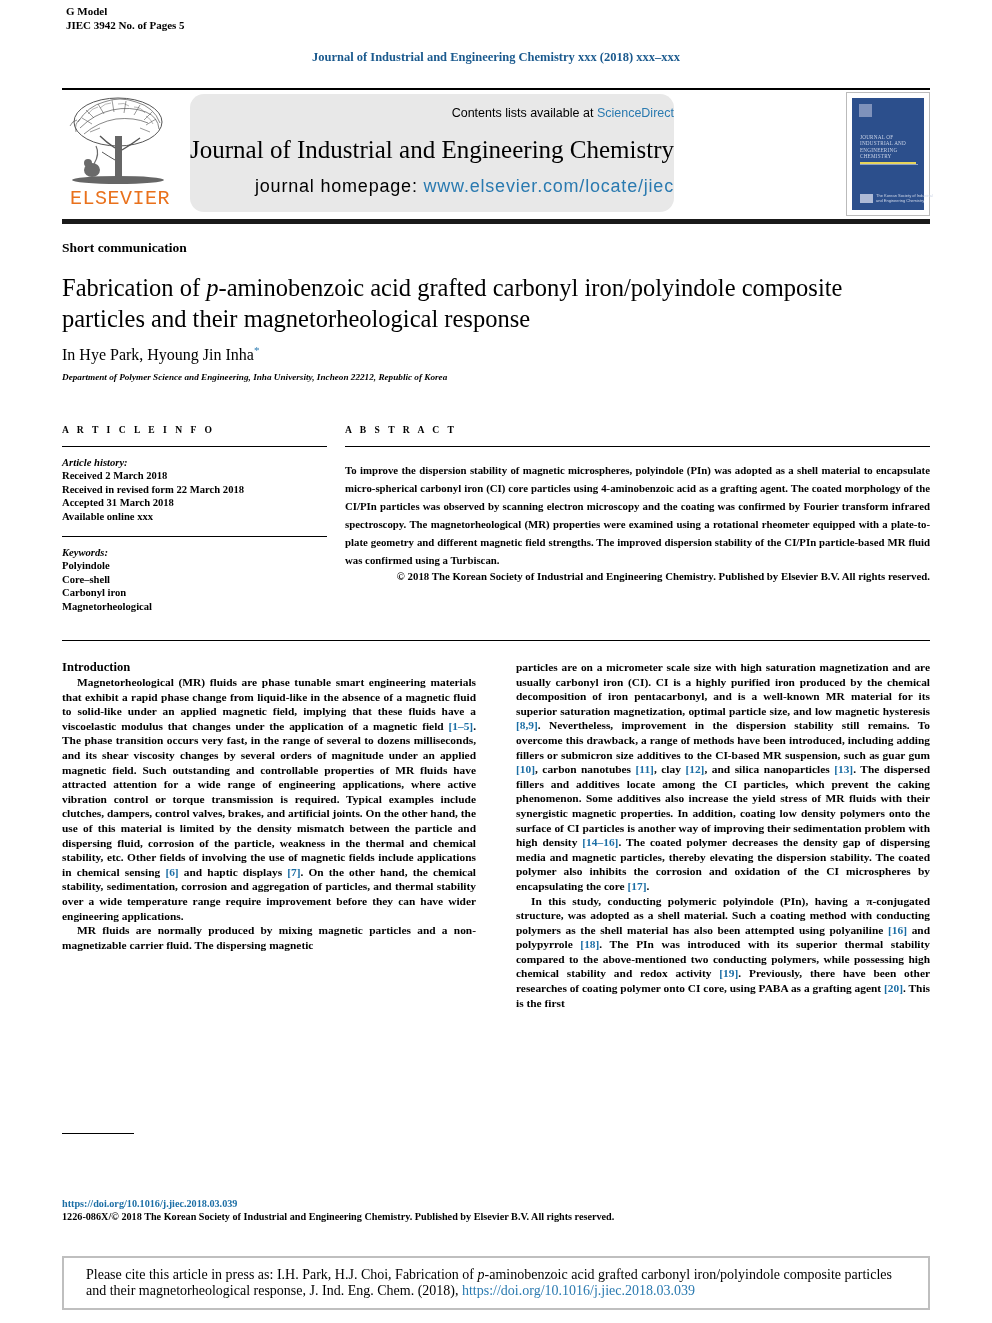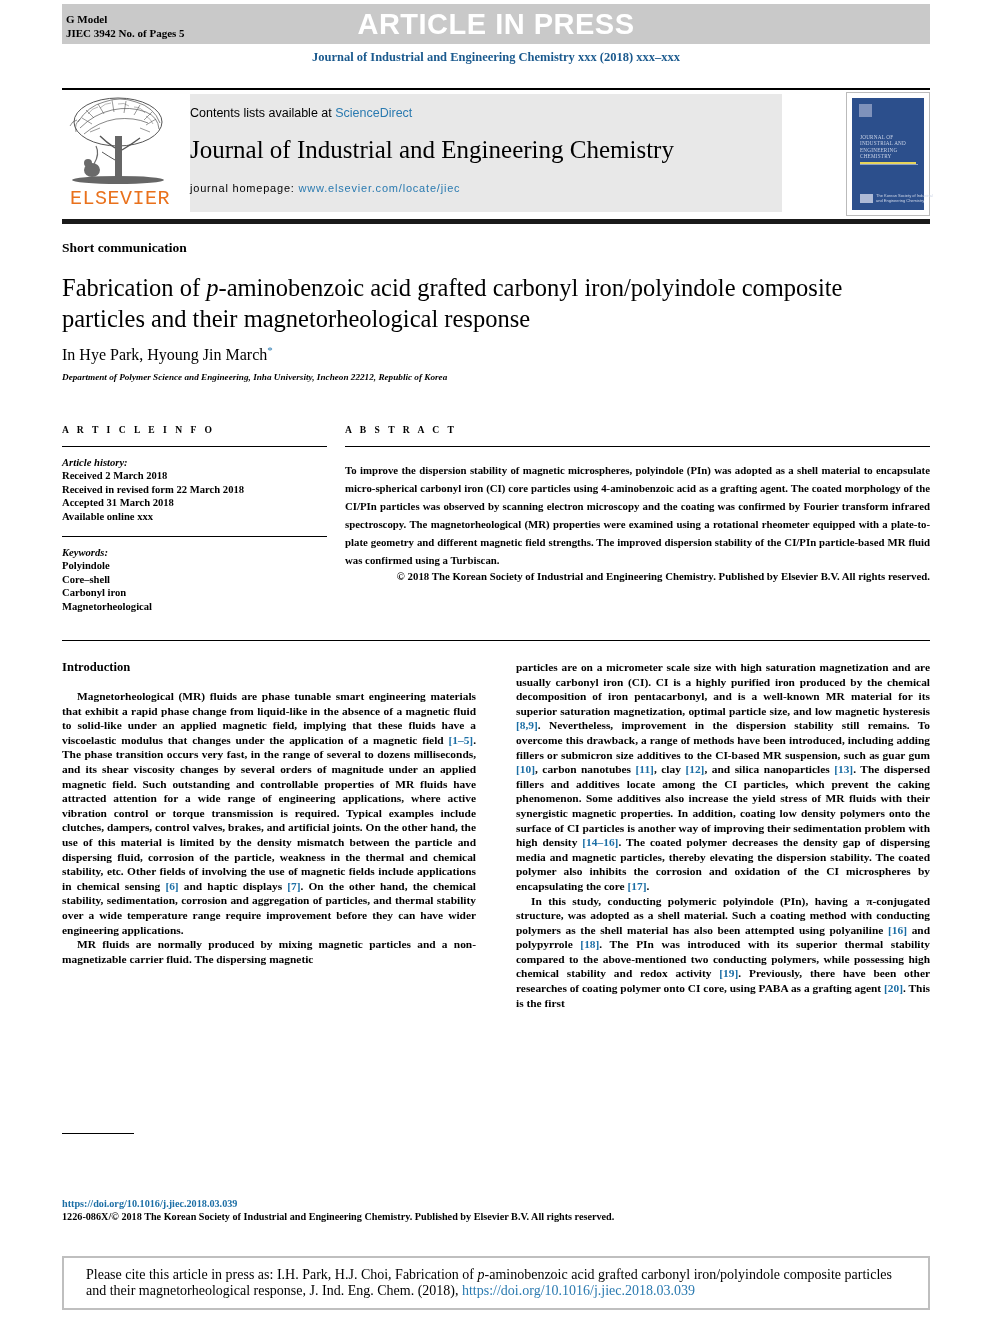--- a/index.html
+++ b/index.html
@@ -40,21 +40,21 @@
     text-align: center;
     color: #ffffff;
     font-family: "Liberation Sans", sans-serif;
     font-weight: bold;
     font-size: 29px;
     letter-spacing: 0.5px;
   }
   .gmodel {
     position: absolute;
     left: 66px;
-    top: 13px;
+    top: 5px;
     font-family: "Liberation Serif", serif;
     font-weight: bold;
     font-size: 11px;
     line-height: 13.5px;
     color: #000;
     z-index: 3;
   }
 
   
   .journal-line {
@@ -109,44 +109,45 @@
     text-align: center;
     font-family: Liberation Mono, monospace;
     font-size: 20px;
     letter-spacing: 0.5px;
     color: #E9711C;
   }
   .contents-box {
     position: absolute;
     left: 128px;
     top: 6px;
-    width: 592px;
+    width: 484px;
     height: 118px;
     background: #e8e8e8;
-    text-align: left;
+    text-align: right;
+    border-radius: 14px;
   }
   .contents-line {
     margin-top: 12px;
     font-family: "Liberation Sans", sans-serif;
     font-size: 12.5px;
     color: #000;
   }
   .contents-line .sd {
     color: #2a7ab0;
   }
   .journal-title {
     margin-top: 16px;
     font-family: "Liberation Serif", serif;
     font-size: 25px;
     color: #000;
   }
   .homepage-line {
-    margin-top: 18px;
+    margin-top: 12px;
     font-family: "Liberation Sans", sans-serif;
-    font-size: 11px;
+    font-size: 18px;
     letter-spacing: 0.8px;
     color: #000;
   }
   .homepage-line .url { color: #2a7ab0; }
 
   .cover-thumb {
     position: absolute;
     left: 784px;
     top: 4px;
     width: 82px;
@@ -327,21 +328,20 @@
   .col-right {
     position: absolute;
     left: 516px;
     top: 660px;
     width: 414px;
   }
   .h-intro {
     font-family: "Liberation Serif", serif;
     font-weight: bold;
     font-size: 12.6px;
-    margin-bottom: 14px;
   }
   .para {
     font-family: "Liberation Serif", serif;
     font-weight: bold;
     font-size: 11.4px;
     line-height: 14.6px;
     text-align: justify;
     text-indent: 15px;
     margin: 0 0 0 0;
     color: #000;
@@ -410,23 +410,20 @@
     color: #000;
   }
   .cite-text i { font-style: italic; }
   .cite-text .lnk { color: #2a7ab0; }
 </style>
 </head>
 <body>
 
 <div class="page">
 
-  <div class="aip-band">
-    <div class="aip-text">ARTICLE IN PRESS</div>
-  </div>
   <div class="gmodel">
     <div>G Model</div>
     <div>JIEC 3942 No. of Pages 5</div>
   </div>
 
   <div class="journal-line">Journal of Industrial and Engineering Chemistry xxx (2018) xxx–xxx</div>
 
   <div class="masthead">
     <div class="masthead-rule-top"></div>
 
@@ -489,21 +486,21 @@
   </div>
 
   <div class="short-comm">Short communication</div>
 
   <div class="title">
     <span>Fabrication of </span><i>p</i><span>-aminobenzoic acid grafted carbonyl iron/polyindole</span>
     <span>composite particles and their magnetorheological response</span>
   </div>
 
   <div class="authors">
-    <span>In Hye Park, Hyoung Jin March</span><span class="star">*</span>
+    <span>In Hye Park, Hyoung Jin Inha</span><span class="star">*</span>
   </div>
 
   <div class="affil">Department of Polymer Science and Engineering, Inha University, Incheon 22212, Republic of Korea</div>
 
   <div class="info-col">
     <div class="sec-head">A R T I C L E   I N F O</div>
     <div class="hr-thin"></div>
     <div class="info-body">
       <div class="lbl">Article history:</div>
       <div>Received 2 March 2018</div>

